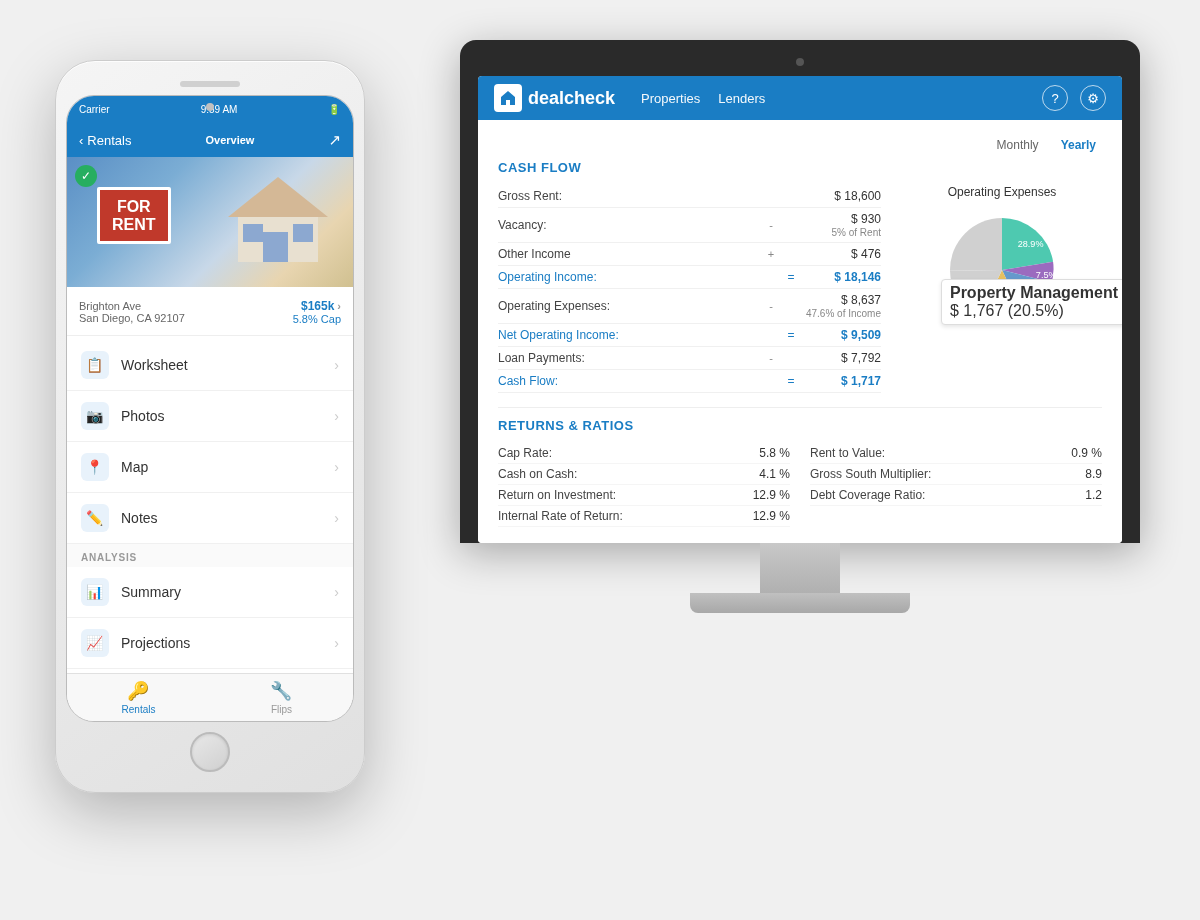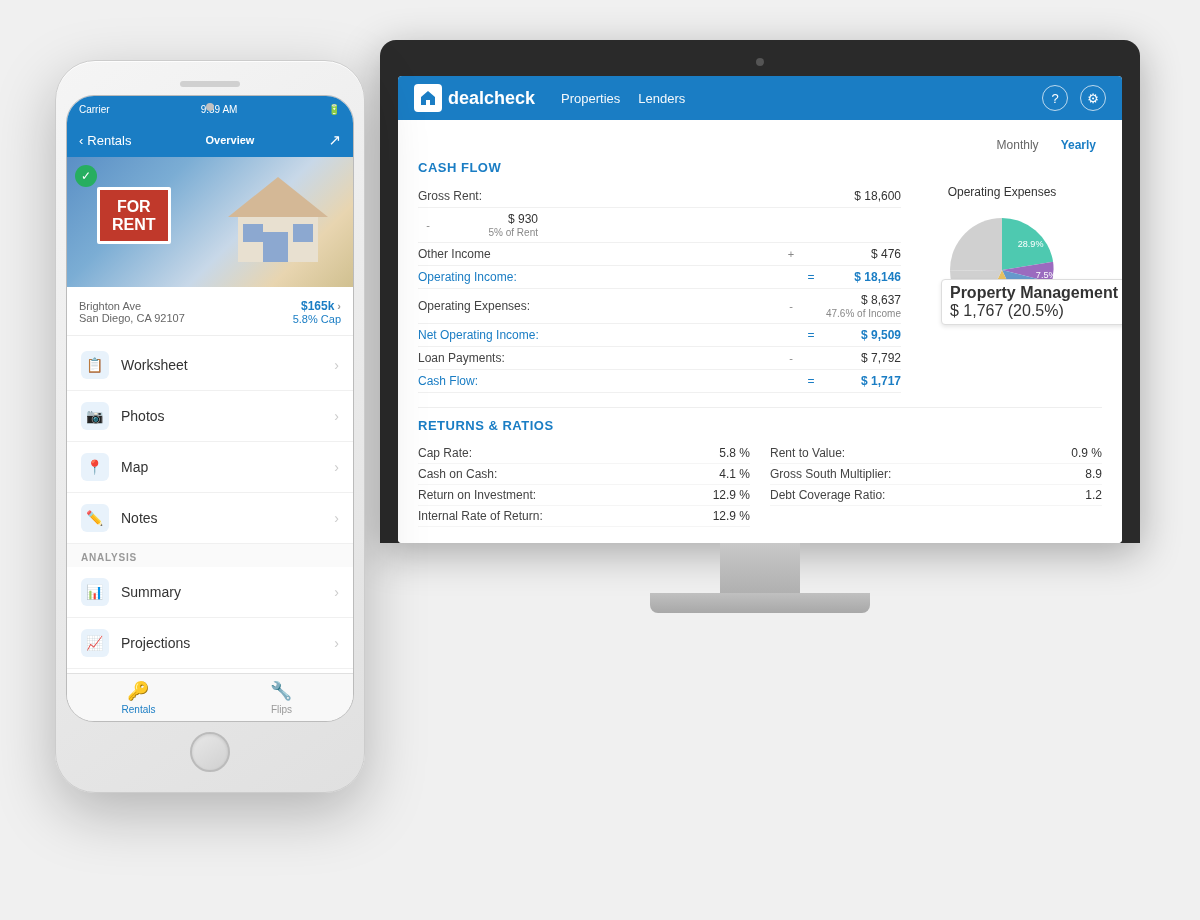--- a/index.html
+++ b/index.html
@@ -13,21 +13,21 @@
       align-items: center;
       justify-content: center;
       position: relative;
     }
 
     
     .monitor-wrapper {
       position: absolute;
       right: 60px;
       top: 40px;
-      width: 760px;
+      width: 680px;
     }
     .monitor-bezel {
       background: #2a2a2a;
       border-radius: 16px 16px 0 0;
       padding: 18px 18px 0 18px;
       box-shadow: 0 10px 40px rgba(0,0,0,0.3);
     }
     .monitor-camera {
       width: 8px; height: 8px;
       background: #555;
@@ -129,21 +129,21 @@
       cursor: pointer;
       padding: 2px 6px;
     }
     .toggle-btn.active {
       color: #1a7dc4;
       font-weight: 600;
     }
 
     .content-row {
       display: flex;
-      gap: 1px;
+      gap: 21px;
     }
     .cash-flow-table {
       flex: 1;
     }
     .cf-row {
       display: flex;
       align-items: center;
       padding: 4px 0;
       font-size: 12px;
       border-bottom: 1px solid #f0f0f0;
@@ -468,20 +468,21 @@
           <div class="cash-flow-table">
 
             <div class="cf-row">
               <span class="cf-label">Gross Rent:</span>
               <span class="cf-op"></span>
               <span class="cf-eq"></span>
               <span class="cf-value">$ 18,600</span>
             </div>
 
             <div class="cf-row">
+              <span class="cf-label">Vacancy:</span>
               <span class="cf-op">-</span>
               <span class="cf-eq"></span>
               <div style="text-align:right;width:80px">
                 <span class="cf-value" style="display:block">$ 930</span>
                 <span class="cf-sub">5% of Rent</span>
               </div>
             </div>
 
             <div class="cf-row">
               <span class="cf-label">Other Income</span>

